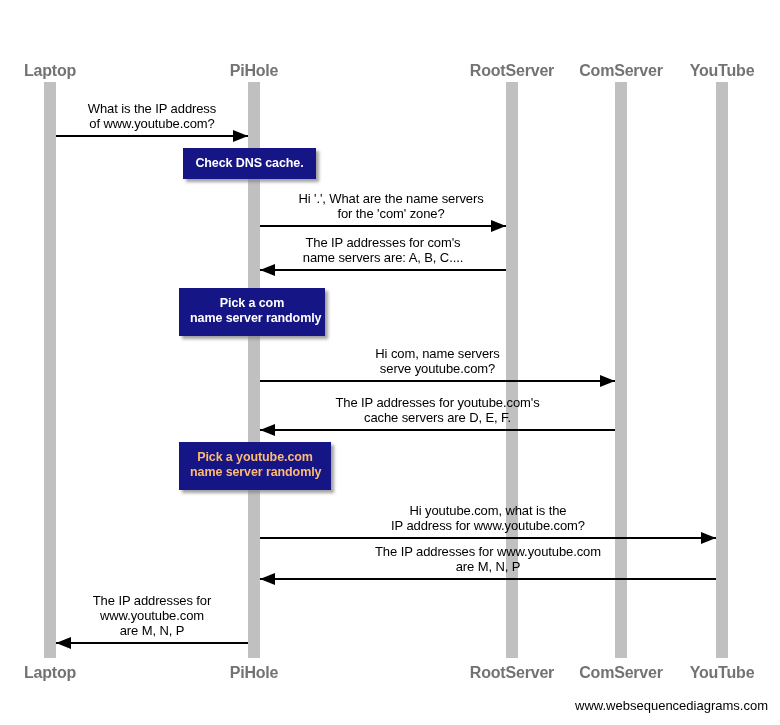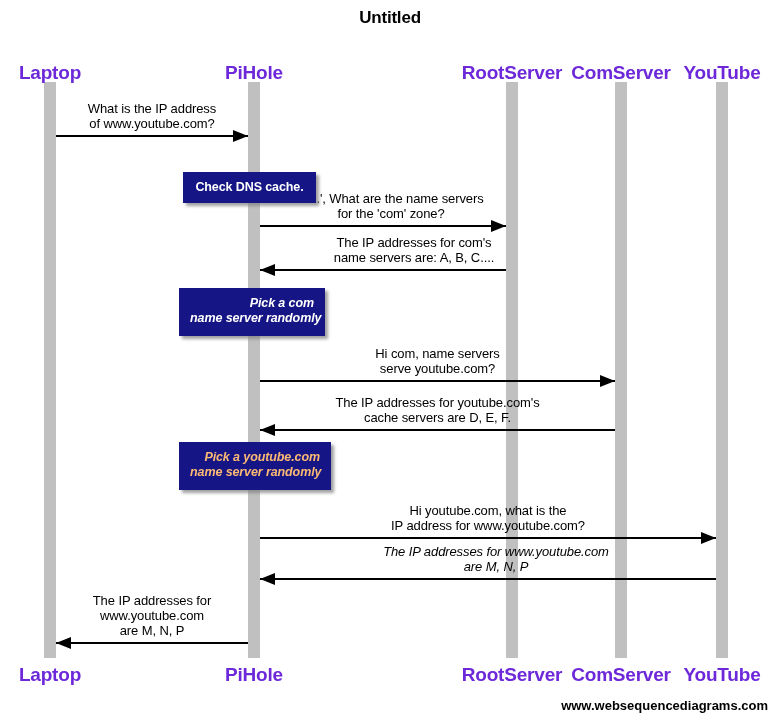--- a/index.html
+++ b/index.html
@@ -25,23 +25,23 @@
     text-align: center;
     font-size: 17px;
     font-weight: bold;
     color: #000000;
     letter-spacing: -0.2px;
   }
 
   
   .actor-label {
     position: absolute;
-    font-size: 19px;
+    font-size: 16px;
     font-weight: bold;
-    color: #6d28d9;
+    color: #737373;
     white-space: nowrap;
     transform: translateX(-50%);
     letter-spacing: -0.2px;
   }
 
   
   .lifeline {
     position: absolute;
     width: 12px;
     background: #c0c0c0;
@@ -93,40 +93,38 @@
     color: #ffffff;
     font-size: 12.5px;
     font-weight: bold;
     line-height: 15px;
     padding: 8px 11px;
     box-sizing: border-box;
     white-space: pre;
     box-shadow: 3px 3px 3px rgba(130,130,130,0.75);
     letter-spacing: -0.1px;
   }
-  .note.centered { text-align: center; margin-top: 24px; }
-  .note.leftal   { text-align: right; font-style: italic; }
+  .note.centered { text-align: center; }
+  .note.leftal   { text-align: center; }
 
   
   .footer {
     position: absolute;
     right: 12px;
     bottom: 12px;
     font-size: 13px;
     color: #000000;
     font-family: "Liberation Sans", sans-serif;
-    font-weight: bold;
   }
 </style>
 </head>
 <body>
 
 <div id="canvas">
 
-  <div class="diagram-title">Untitled</div>
 
   <div id="lifelines">
       <div class="lifeline" style="left: 50px; top: 82px; height: 576px; background: rgb(192, 192, 192);"></div>
       <div class="lifeline" style="left: 254px; top: 82px; height: 576px; background: rgb(192, 192, 192);"></div>
       <div class="lifeline" style="left: 512px; top: 82px; height: 576px; background: rgb(192, 192, 192);"></div>
       <div class="lifeline" style="left: 621px; top: 82px; height: 576px; background: rgb(192, 192, 192);"></div>
       <div class="lifeline" style="left: 722px; top: 82px; height: 576px; background: rgb(192, 192, 192);"></div>
     </div>
 
   <div id="actors-top">
@@ -146,21 +144,21 @@
       </div>
       <div class="msg" style="left: 260px; top: 225px; width: 246px;">
         <div class="msg-line" style="width: 246px; border-top-color: rgb(0, 0, 0);"></div>
         <div class="arrowhead right" style="left: 231px;"></div>
         <div class="msg-text" style="left: 131px; top: -34px;">Hi '.', What are the name servers
 for the 'com' zone?</div>
       </div>
       <div class="msg" style="left: 260px; top: 269px; width: 246px;">
         <div class="msg-line" style="width: 246px; border-top-color: rgb(0, 0, 0);"></div>
         <div class="arrowhead left" style="left: 0px;"></div>
-        <div class="msg-text" style="left: 123px; top: -34px; margin-left: 31px;">The IP addresses for com's
+        <div class="msg-text" style="left: 123px; top: -34px;">The IP addresses for com's
 name servers are: A, B, C....</div>
       </div>
       <div class="msg" style="left: 260px; top: 380px; width: 355px;">
         <div class="msg-line" style="width: 355px; border-top-color: rgb(0, 0, 0);"></div>
         <div class="arrowhead right" style="left: 340px;"></div>
         <div class="msg-text" style="left: 177.5px; top: -34px;">Hi com, name servers
 serve youtube.com?</div>
       </div>
       <div class="msg" style="left: 260px; top: 429px; width: 355px;">
         <div class="msg-line" style="width: 355px; border-top-color: rgb(0, 0, 0);"></div>
@@ -170,21 +168,21 @@
       </div>
       <div class="msg" style="left: 260px; top: 537px; width: 456px;">
         <div class="msg-line" style="width: 456px; border-top-color: rgb(0, 0, 0);"></div>
         <div class="arrowhead right" style="left: 441px;"></div>
         <div class="msg-text" style="left: 228px; top: -34px;">Hi youtube.com, what is the
 IP address for www.youtube.com?</div>
       </div>
       <div class="msg" style="left: 260px; top: 578px; width: 456px;">
         <div class="msg-line" style="width: 456px; border-top-color: rgb(0, 0, 0);"></div>
         <div class="arrowhead left" style="left: 0px;"></div>
-        <div class="msg-text" style="left: 236px; top: -34px; font-style: italic;">The IP addresses for www.youtube.com
+        <div class="msg-text" style="left: 228px; top: -34px;">The IP addresses for www.youtube.com
 are M, N, P</div>
       </div>
       <div class="msg" style="left: 56px; top: 642px; width: 192px;">
         <div class="msg-line" style="width: 192px; border-top-color: rgb(0, 0, 0);"></div>
         <div class="arrowhead left" style="left: 0px;"></div>
         <div class="msg-text" style="left: 96px; top: -49px;">The IP addresses for
 www.youtube.com
 are M, N, P</div>
       </div>
     </div>

